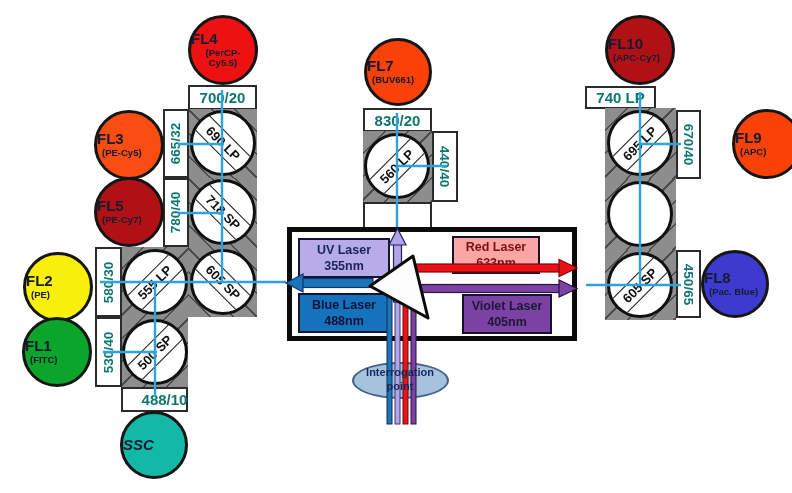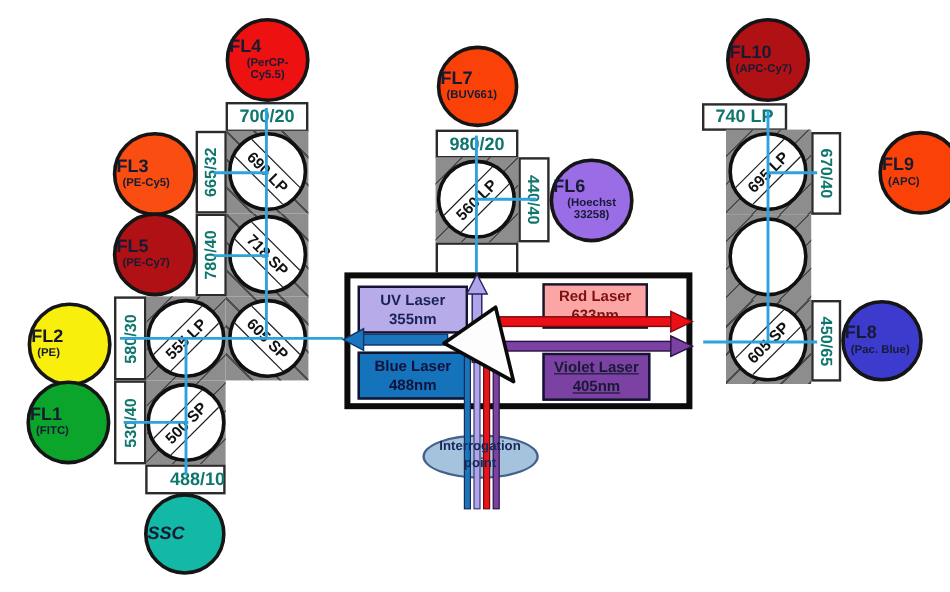--- a/index.html
+++ b/index.html
@@ -90,21 +90,21 @@
     background:#fff; border:5px solid #0b0b0b; z-index:3;
   }
   .llab {
     position:absolute; border:2px solid #14142e;
     display:flex; flex-direction:column; align-items:center; justify-content:center;
     font-weight:bold; font-size:12.5px; line-height:1.3; color:#1b2255; text-align:center;
   }
   #lab-uv     { left:6px;   top:6px;  width:92px; height:40px; background:#b7ace9; }
   #lab-blue   { left:6px;   top:61px; width:92px; height:40px; background:#1473bb; color:#12123c; }
   #lab-red    { left:160px; top:4px;  width:88px; height:38px; background:#fca5a5; color:#7c1012; }
-  #lab-violet { left:160px; top:62px; width:90px; height:40px; background:#7b42a4; color:#191936;text-decoration:underline; }
+  #lab-violet { left:170px; top:62px; width:90px; height:40px; background:#7b42a4; color:#191936; }
   
   #beams-thin { position:absolute; left:0; top:0; z-index:2; }
   #beams-top  { position:absolute; left:0; top:0; z-index:4; }
   
   #ipoint {
     position:absolute; left:352px; top:362px; width:97px; height:37px;
     background:#a6c3de; border:2px solid #44618c; border-radius:50%; z-index:3;
   }
   #ipoint-label {
     position:absolute; left:350px; top:366px; width:100px; z-index:5;
@@ -198,39 +198,35 @@
     </div>
   <div class="fl" id="fl1">
       <span class="t">FL1</span>
       <span class="s">(FITC)</span>
     </div>
   <div class="fl" id="ssc">
       <span class="t">SSC</span>
     </div>
 
   <div class="fbox h" id="f660">
-      <span>980/20</span>
+      <span>830/20</span>
     </div>
   <div class="cell a" id="cell-560"></div>
   <div class="fbox" id="ext-560"></div>
   <div class="fbox vr" id="f440">
       <span>440/40</span>
     </div>
   <div class="mir" id="mir-560">
       <div class="band a">
         <span>560 LP</span>
       </div>
     </div>
   <div class="fl" id="fl7">
       <span class="t">FL7</span>
       <span class="s">(BUV661)</span>
-    </div>
-  <div class="fl" id="fl6">
-      <span class="t">FL6</span>
-      <span class="s">(Hoechst 33258)</span>
     </div>
 
   <div class="fbox h" id="f740">
       <span>740 LP</span>
     </div>
   <div class="cell a" id="cell-695"></div>
   <div class="cell a" id="cell-blank"></div>
   <div class="cell a" id="cell-605r"></div>
   <div class="fbox vr" id="f670">
       <span>670/40</span>

